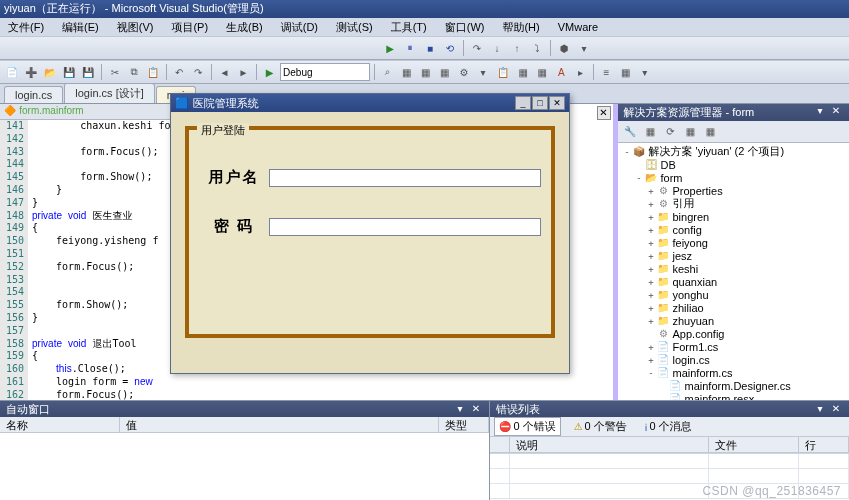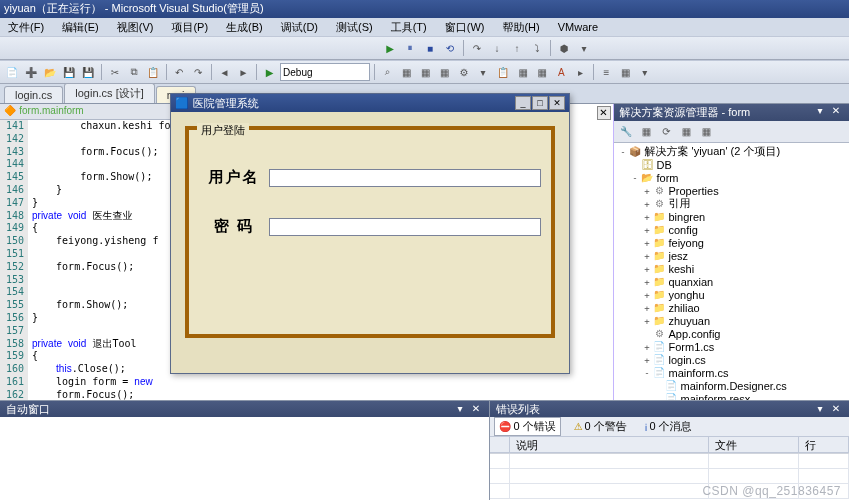--- a/index.html
+++ b/index.html
@@ -46,21 +46,21 @@
 .lbl { width: 70px; text-align: center; font-weight: 900; font-size: 15px; letter-spacing: 2px; font-family: SimHei, sans-serif; }
 .txt { flex: 1; height: 18px; border: 1px solid #7a8298; background: #fff; }
 .btnrow { display: flex; gap: 34px; margin-top: 56px; justify-content: center; }
 .dlgbtn { width: 66px; height: 20px; background: linear-gradient(#f4f0e0,#e0dac0); border: 1px solid #9a9278; font-size: 11px; display: flex; align-items: center; justify-content: center; }
 
 
 .gap { flex: 0 0 36px; background: #fff; position: relative; }
 .gap .x { position: absolute; right: 2px; top: 2px; width: 14px; height: 14px; border: 1px solid #888; background: #e8e8e8; font-size: 10px; text-align: center; line-height: 12px; }
 
 
-.solexp { flex: 1; border-left: 1px solid #c4b5fd; display: flex; flex-direction: column; }
+.solexp { flex: 1; border-left: 5px solid #c4b5fd; display: flex; flex-direction: column; }
 .solhdr { background: linear-gradient(#4a5a80,#3a4a70); color: #fff; height: 17px; font-size: 11px; padding: 1px 6px; display: flex; }
 .solhdr .spacer { flex: 1; }
 .soltb { background: #e4e8f0; height: 22px; border-bottom: 1px solid #b0b8c8; display: flex; align-items: center; gap: 2px; padding: 0 4px; }
 .tree { flex: 1; background: #fff; overflow: auto; font-size: 11px; padding: 2px 0; }
 .tn { display: flex; align-items: center; height: 13px; padding-left: 4px; }
 .tn .tw { width: 11px; text-align: center; color: #555; font-size: 9px; font-family: monospace; }
 .tn .ic { width: 14px; text-align: center; font-size: 10px; }
 .tn .tx { padding-left: 2px; }
 .ic-sln { color: #6a5acd; }
 .ic-db { color: #b8a030; }
@@ -360,20 +360,25 @@
 </div>
 
 <div class="bottom">
   <div class="panel panel-l">
     <div class="phdr">
       <span>自动窗口</span>
         <span class="spacer"></span>
       <span class="pxbtn">▾</span>
       <span class="pxbtn">✕</span>
     </div>
+    <div class="cols">
+      <div class="col" style="flex:0 0 120px">名称</div>
+      <div class="col" style="flex:1">值</div>
+      <div class="col" style="flex:0 0 50px">类型</div>
+    </div>
     <div class="grid"></div>
   </div>
   <div class="panel panel-r">
     <div class="phdr">
       <span>错误列表</span>
         <span class="spacer"></span>
       <span class="pxbtn">▾</span>
       <span class="pxbtn">✕</span>
     </div>
     <div class="errbar">

